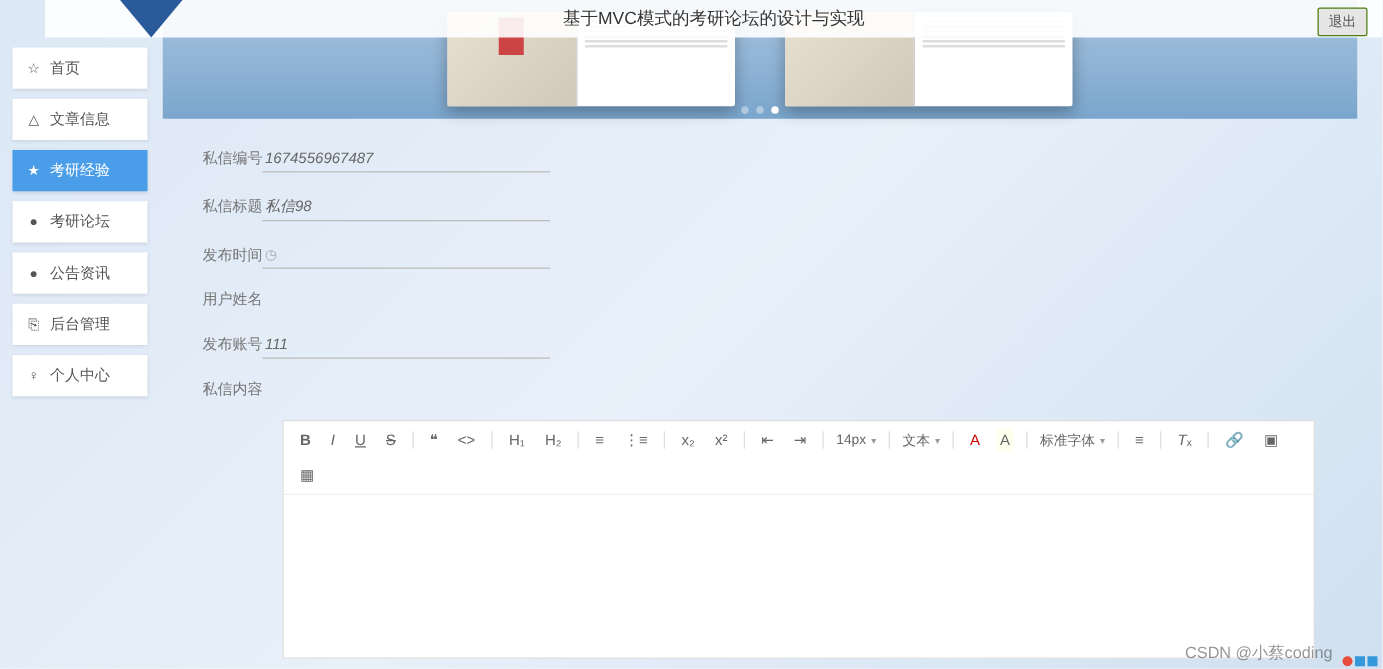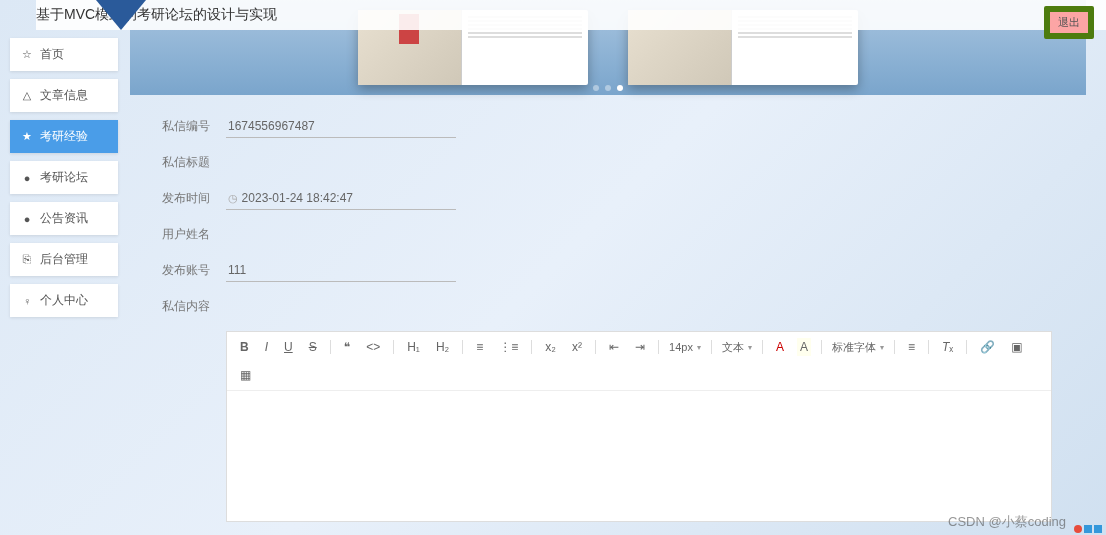--- a/index.html
+++ b/index.html
@@ -12,35 +12,35 @@
       overflow: hidden;
       position: relative;
     }
     .header {
       position: absolute;
       top: 0; left: 0; right: 0;
       height: 30px;
       background: rgba(255,255,255,0.9);
       display: flex;
       align-items: center;
-      justify-content: flex-start;
+      justify-content: center;
       z-index: 10;
       margin-left: 36px;
     }
     .header-tri-left {
       position: absolute; left: 60px; top: 0;
       width: 0; height: 0;
       border-left: 25px solid transparent;
       border-right: 25px solid transparent;
       border-top: 30px solid #2a5a9a;
     }
     .header-title { font-size: 14px; color: #333; font-weight: 500; }
     .logout-btn {
       position: absolute; right: 12px; top: 6px;
-      background: #fca5a5; border: 6px solid #4d7c0f;
+      background: #e5e5e5; border: 1px solid #4d7c0f;
       padding: 3px 8px; font-size: 11px; cursor: pointer;
       border-radius: 2px; color: #555;
     }
     .sidebar {
       position: absolute; left: 10px; top: 38px;
       width: 108px;
       display: flex; flex-direction: column; gap: 8px;
     }
     .nav-item {
       background: #fff;
@@ -86,35 +86,35 @@
     .book-line { height: 2px; background: #ddd; }
     .ribbon { width: 20px; height: 30px; background: #c44; margin: 4px auto; }
     .dots { position: absolute; bottom: 4px; left: 50%; transform: translateX(-50%); display: flex; gap: 6px; }
     .dot { width: 6px; height: 6px; border-radius: 50%; background: rgba(255,255,255,0.4); }
     .dot.active { background: #fff; }
     .form-area {
       padding: 20px 24px;
       display: flex; flex-direction: column; gap: 16px;
     }
     .form-row {
-      display: flex; align-items: center; gap: 16px;
+      display: flex; align-items: center; 
     }
     .form-label {
       width: 56px; text-align: right;
       font-size: 12px; color: #777;
     }
     .form-input-wrap {
       width: 230px;
       border-bottom: 1px solid #bbb;
       padding: 4px 2px;
       display: flex; align-items: center; gap: 4px;
     }
     .form-input {
       border: none; outline: none; background: transparent;
-      font-size: 12px; color: #666; width: 100%;
+      font-size: 12px; color: #666; width: 100%; font-style: italic;
     }
     .clock-icon { color: #aaa; font-size: 11px; }
     .editor-wrap {
       margin-left: 72px;
       margin-right: 10px;
       border: 1px solid #ddd;
       background: #fff;
     }
     .editor-toolbar {
       display: flex; align-items: center; gap: 10px;
@@ -222,26 +222,28 @@
 
   <div class="form-area">
     <div class="form-row">
       <label class="form-label">私信编号</label>
       <div class="form-input-wrap">
         <input class="form-input" value="1674556967487" style="">
       </div>
     </div>
     <div class="form-row">
       <label class="form-label">私信标题</label>
+      <div class="form-input-wrap">
+        <input class="form-input" value="私信98" style="">
+      </div>
     </div>
     <div class="form-row">
       <label class="form-label">发布时间</label>
       <div class="form-input-wrap">
         <span class="clock-icon">◷</span>
-        <input class="form-input" value="2023-01-24 18:42:47" style="">
       </div>
     </div>
     <div class="form-row">
       <label class="form-label">用户姓名</label>
     </div>
     <div class="form-row">
       <label class="form-label">发布账号</label>
       <div class="form-input-wrap">
         <input class="form-input" value="111" style="">
       </div>

